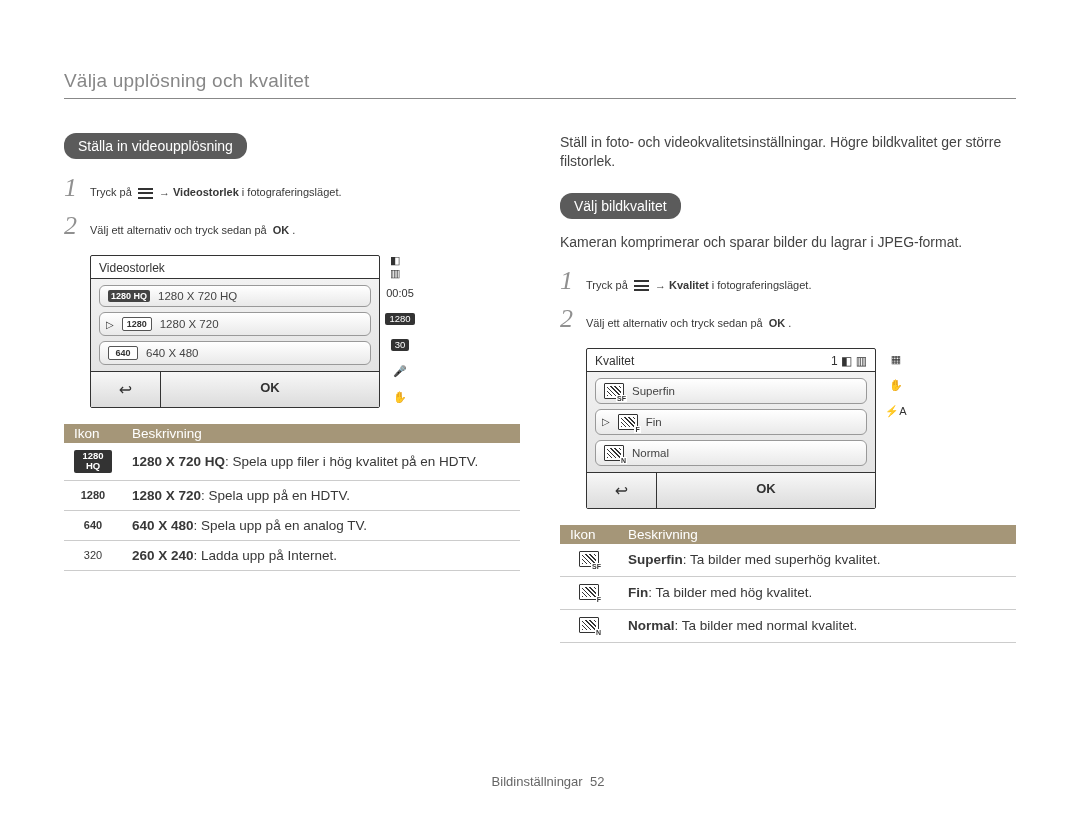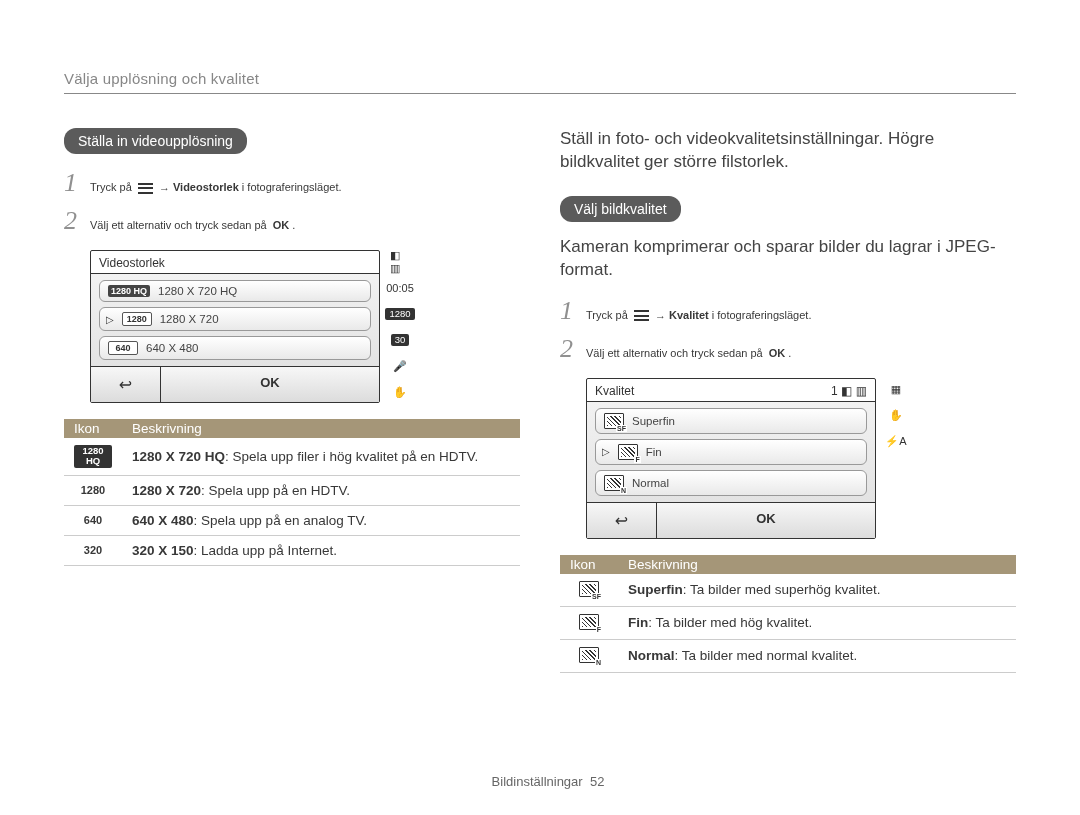--- a/index.html
+++ b/index.html
@@ -6,21 +6,21 @@
   body {
     width: 1080px;
     height: 815px;
     background: #fff;
     font-family: Arial, Helvetica, sans-serif;
     color: #333;
     position: relative;
     padding: 70px 64px 0 64px;
   }
   .page-header {
-    font-size: 15px;
+    font-size: 19px;
     font-weight: 300;
     color: #878787;
     letter-spacing: 0.2px;
     border-bottom: 1px solid #888;
     padding-bottom: 6px;
     margin-bottom: 34px;
   }
   .cols { display: flex; gap: 40px; }
   .col { flex: 1; }
   .pill {
@@ -32,21 +32,21 @@
     font-size: 14px;
     margin-bottom: 14px;
   }
   .section-title {
     color: #3b9fd6;
     font-size: 26px;
     font-weight: 400;
     margin-bottom: 12px;
   }
   .section-intro {
-    font-size: 17px;
+    font-size: 14px;
     color: #444;
     line-height: 1.35;
     margin-bottom: 22px;
   }
   .step { display: flex; margin-bottom: 8px; align-items: baseline; }
   .step-num {
     font-family: Georgia, 'Times New Roman', serif;
     font-style: italic;
     font-size: 26px;
     color: #909090;
@@ -208,22 +208,22 @@
       </tr>
       <tr>
         <td class="ic"><span style="font-weight:bold">1280</span></td>
         <td><span class="bold">1280 X 720</span><span>: Spela upp på en HDTV.</span></td>
       </tr>
       <tr>
         <td class="ic"><span style="font-weight:bold">640</span></td>
         <td><span class="bold">640 X 480</span><span>: Spela upp på en analog TV.</span></td>
       </tr>
       <tr>
-        <td class="ic"><span style="font-weight:bold">320</span></td>
-        <td><span class="bold">320 X 150</span><span>: Ladda upp på Internet.</span></td>
+        <td class="ic"><span style="font-weight:normal">320</span></td>
+        <td><span class="bold">260 X 240</span><span>: Ladda upp på Internet.</span></td>
       </tr>
     </tbody>
       </table>
   </div>
 
   <div class="col">
     <div class="section-intro">Ställ in foto- och videokvalitetsinställningar. Högre bildkvalitet ger större filstorlek.</div>
 
     <div class="pill">Välj bildkvalitet</div>
     <div class="section-intro" style="margin-bottom:14px">Kameran komprimerar och sparar bilder du lagrar i JPEG-format.</div>

